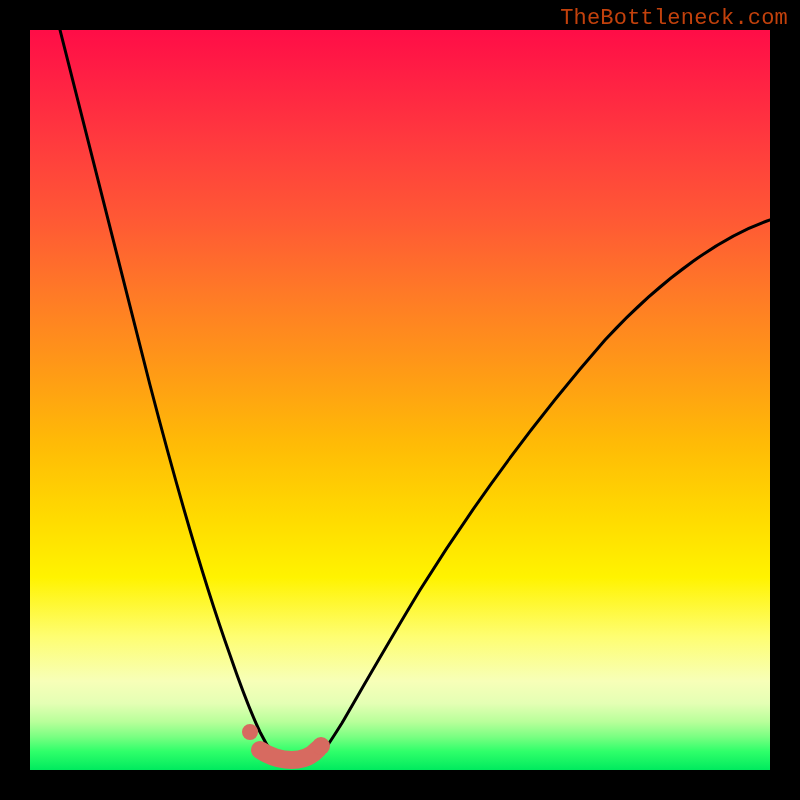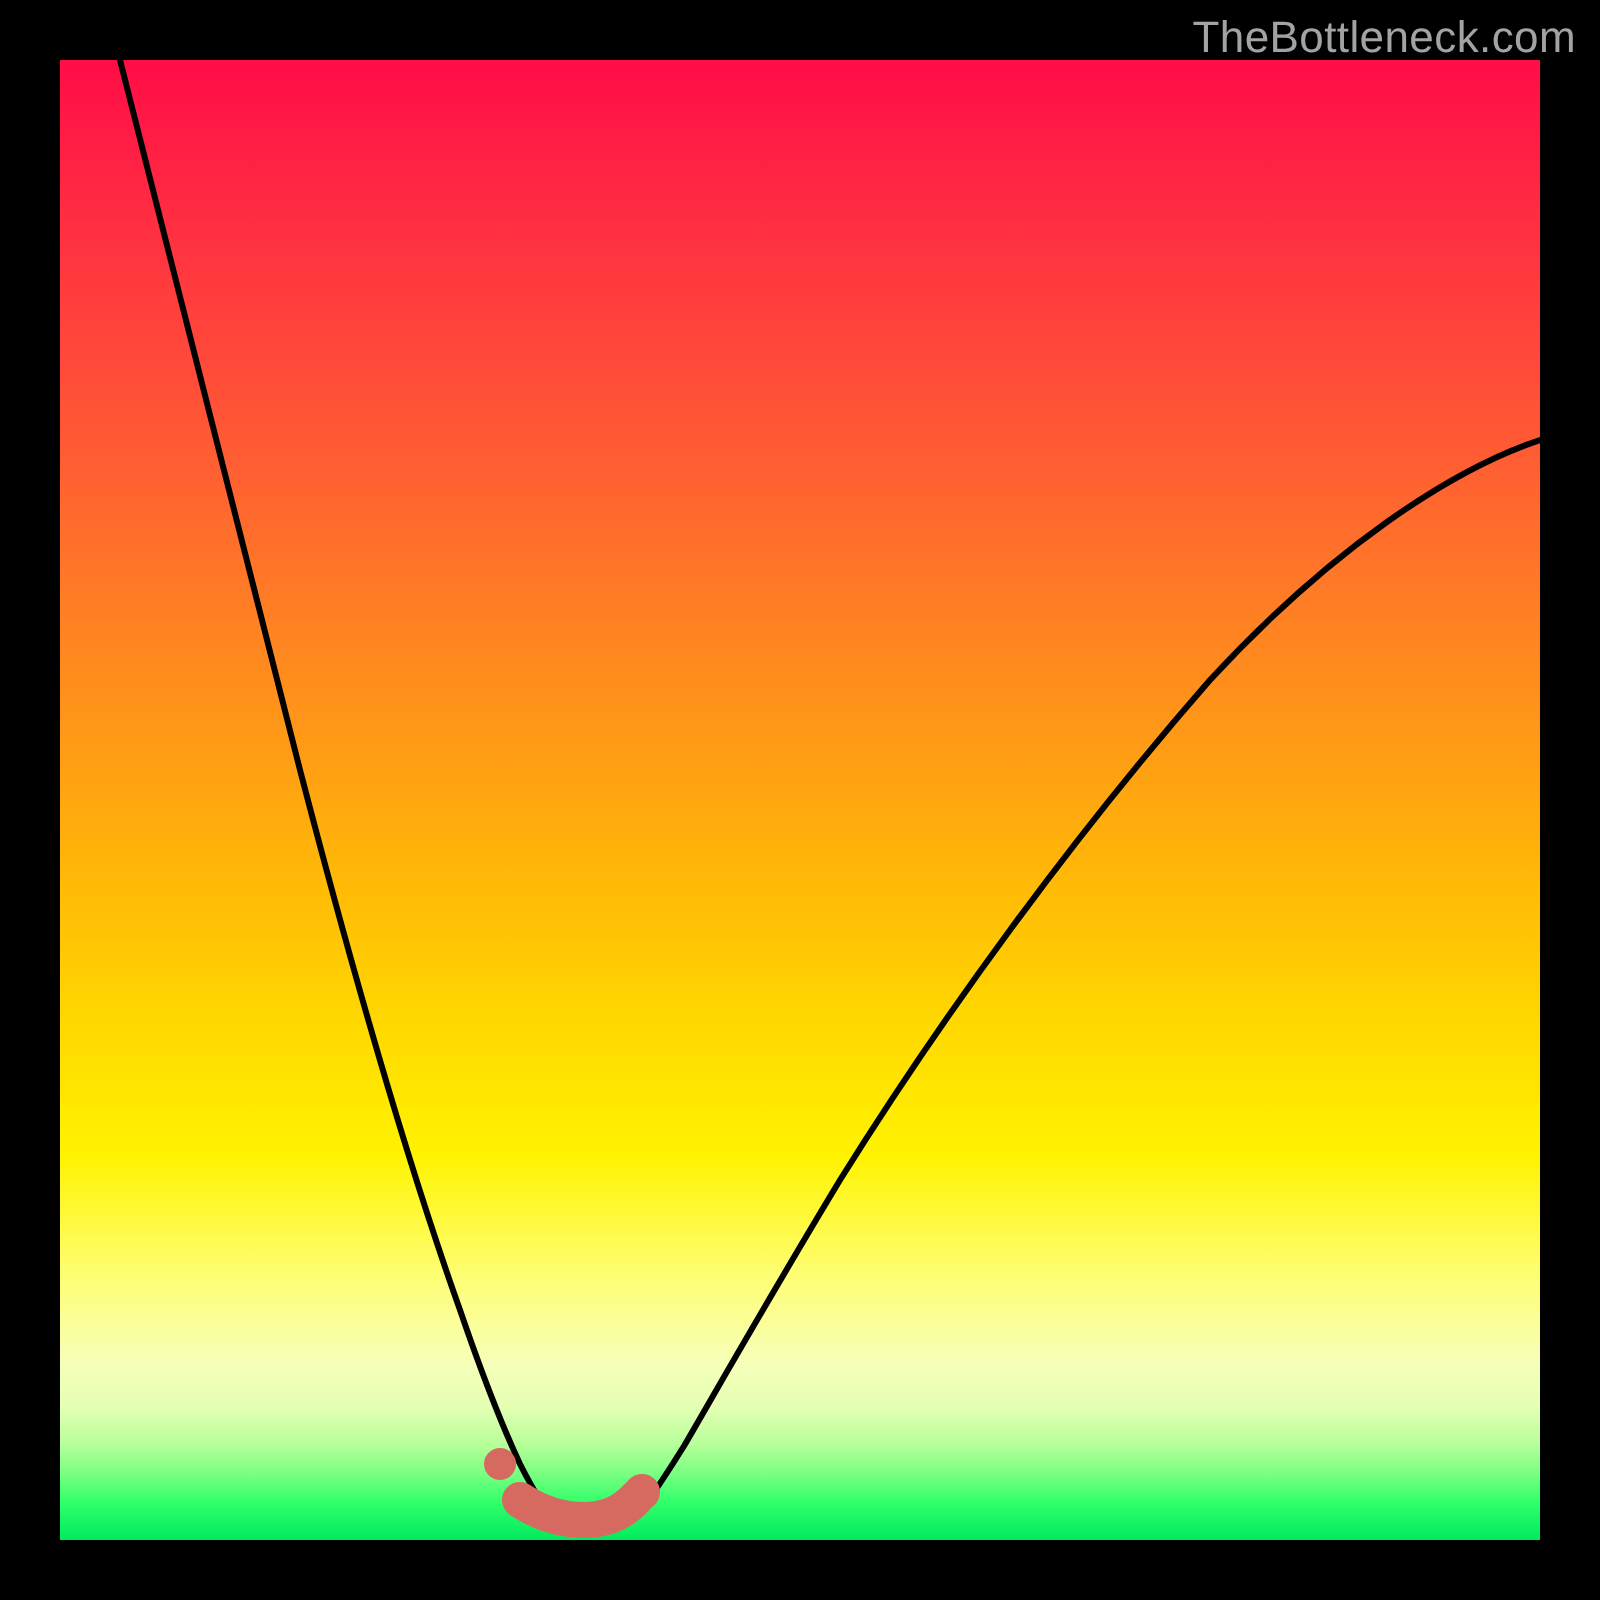--- a/index.html
+++ b/index.html
@@ -49,25 +49,26 @@
     position: absolute;
     left: 0;
     top: 0;
     width: 740px;
     height: 740px;
   }
   .watermark {
     position: absolute;
     top: 6px;
     right: 12px;
-    color: #a3a3a3;
+    color: #c2410c;
     font-size: 22px;
     letter-spacing: 0.2px;
     font-weight: 400;
     user-select: none;
+    font-family: Liberation Mono, monospace;
   }
 </style>
 </head>
 <body>
 
 <div class="watermark">TheBottleneck.com</div>
 
 <div class="frame">
   <div class="gradient"></div>
 

